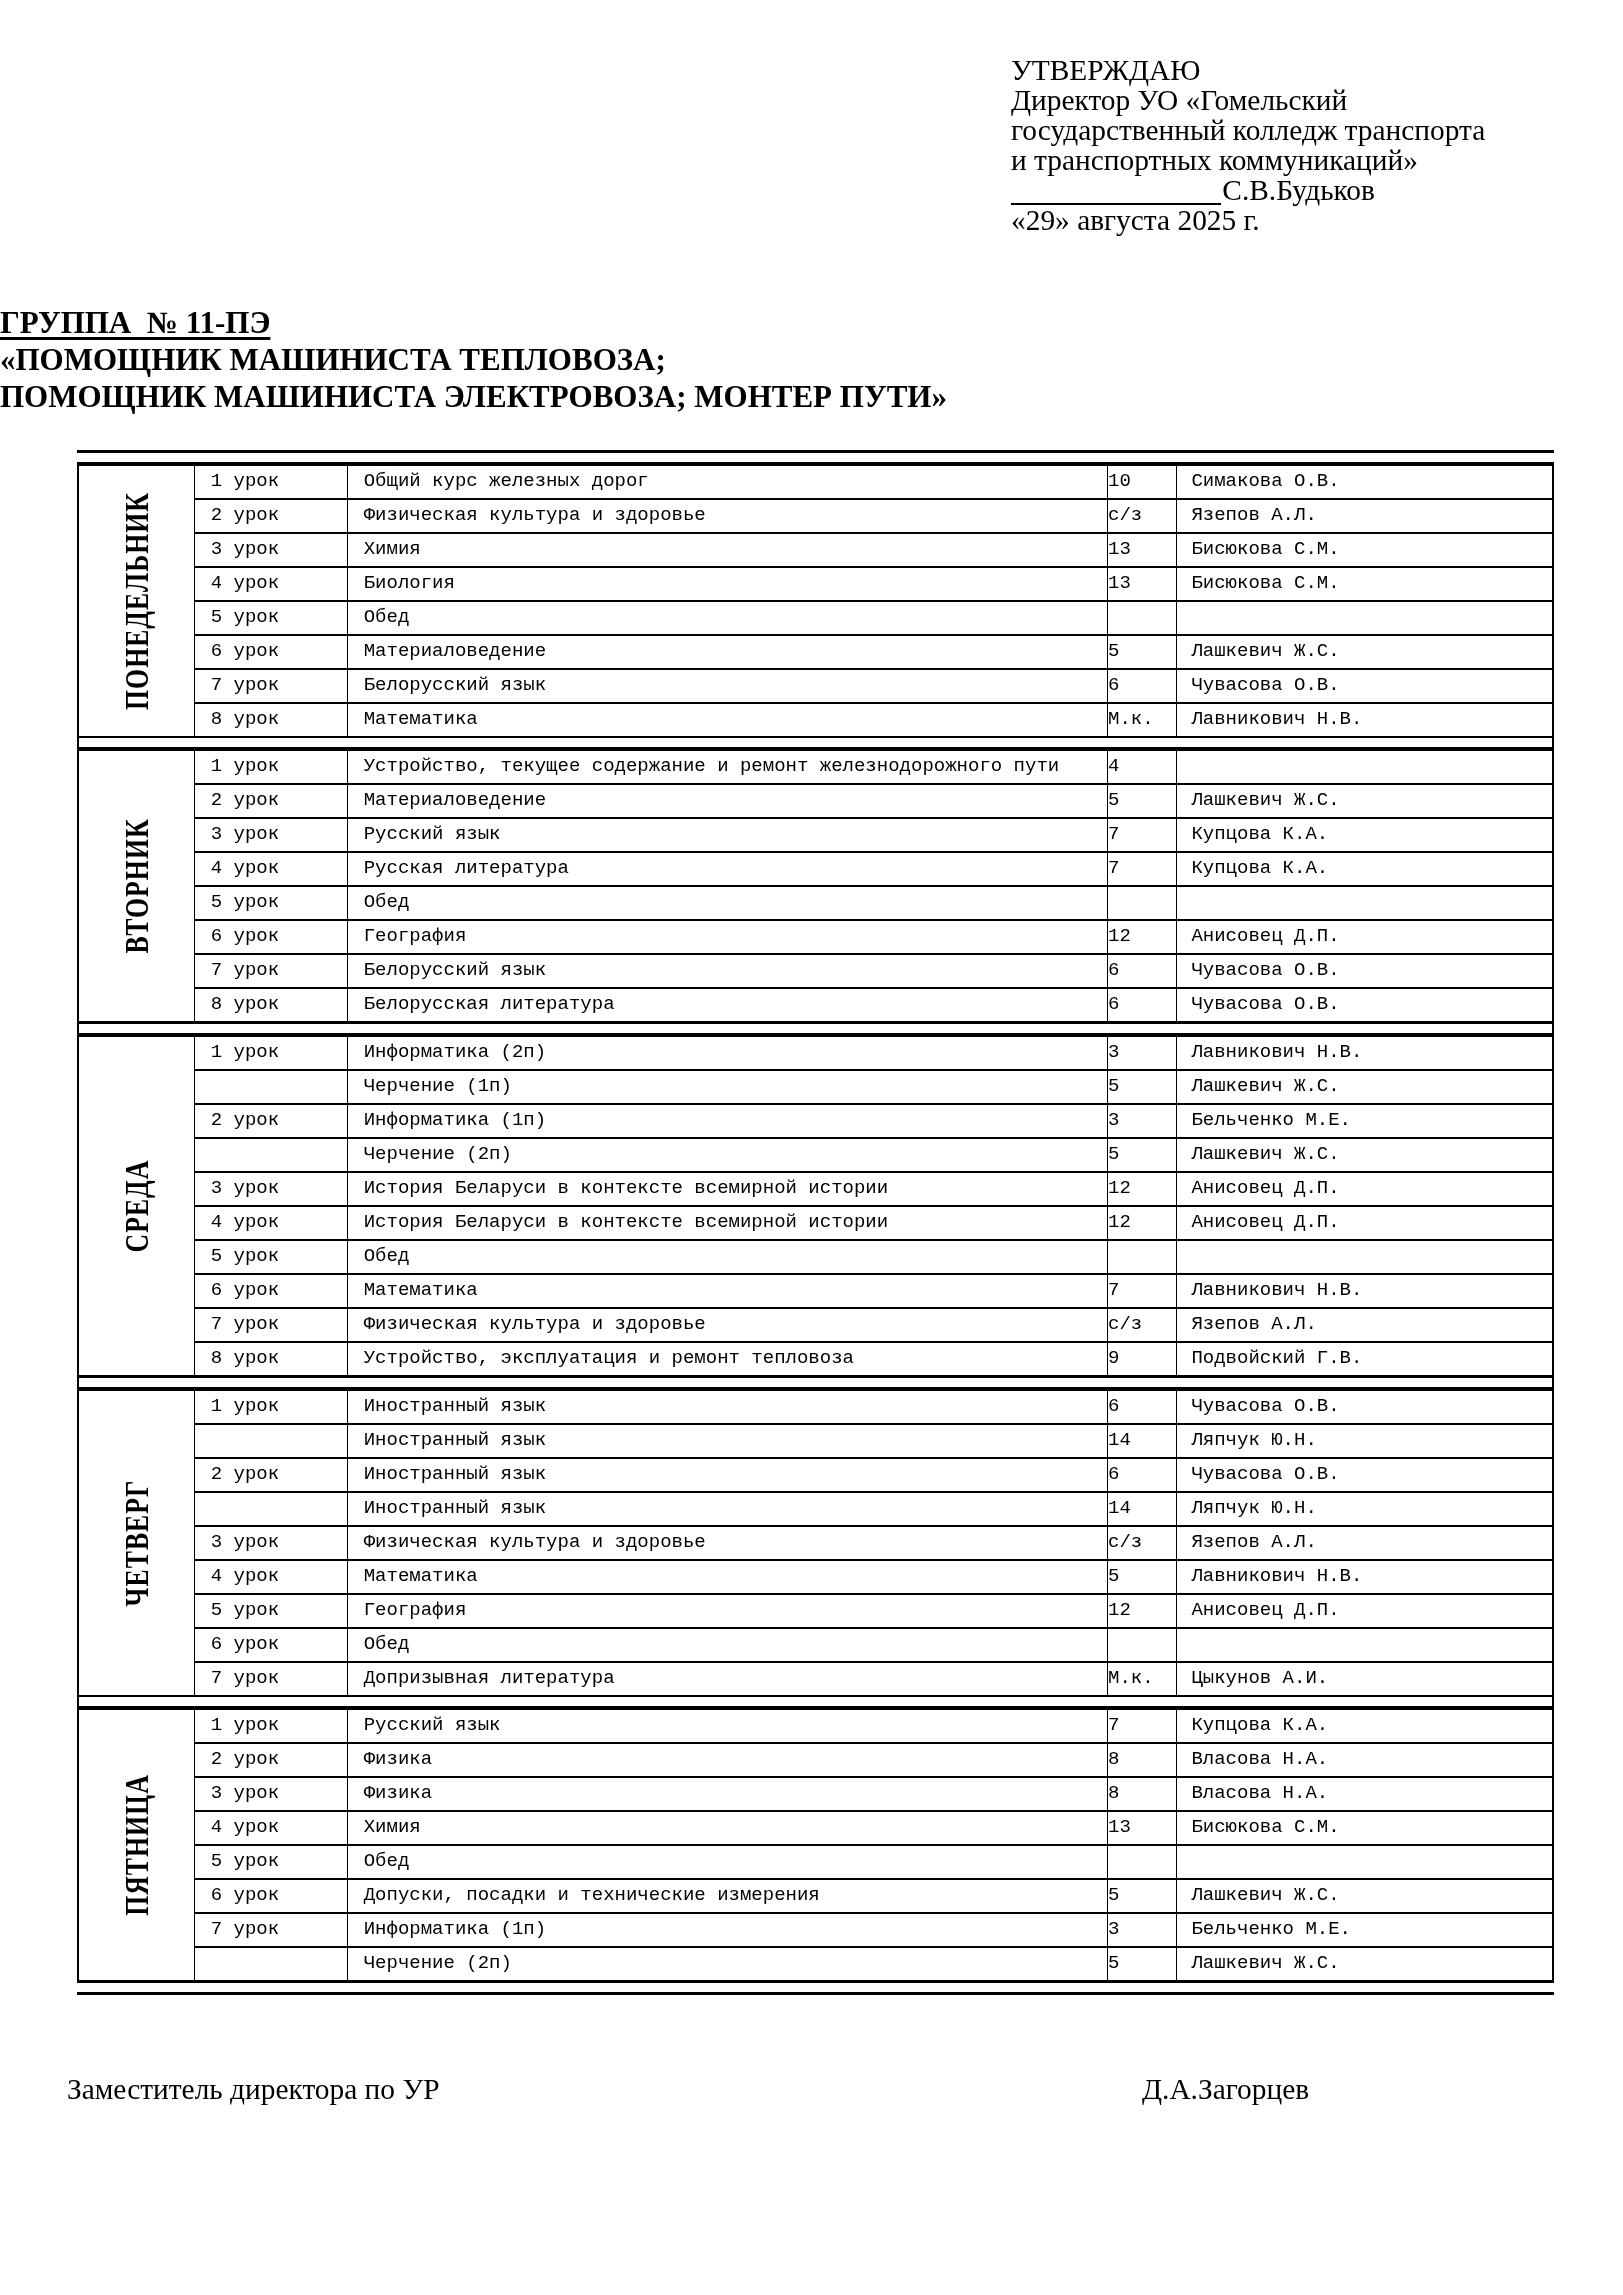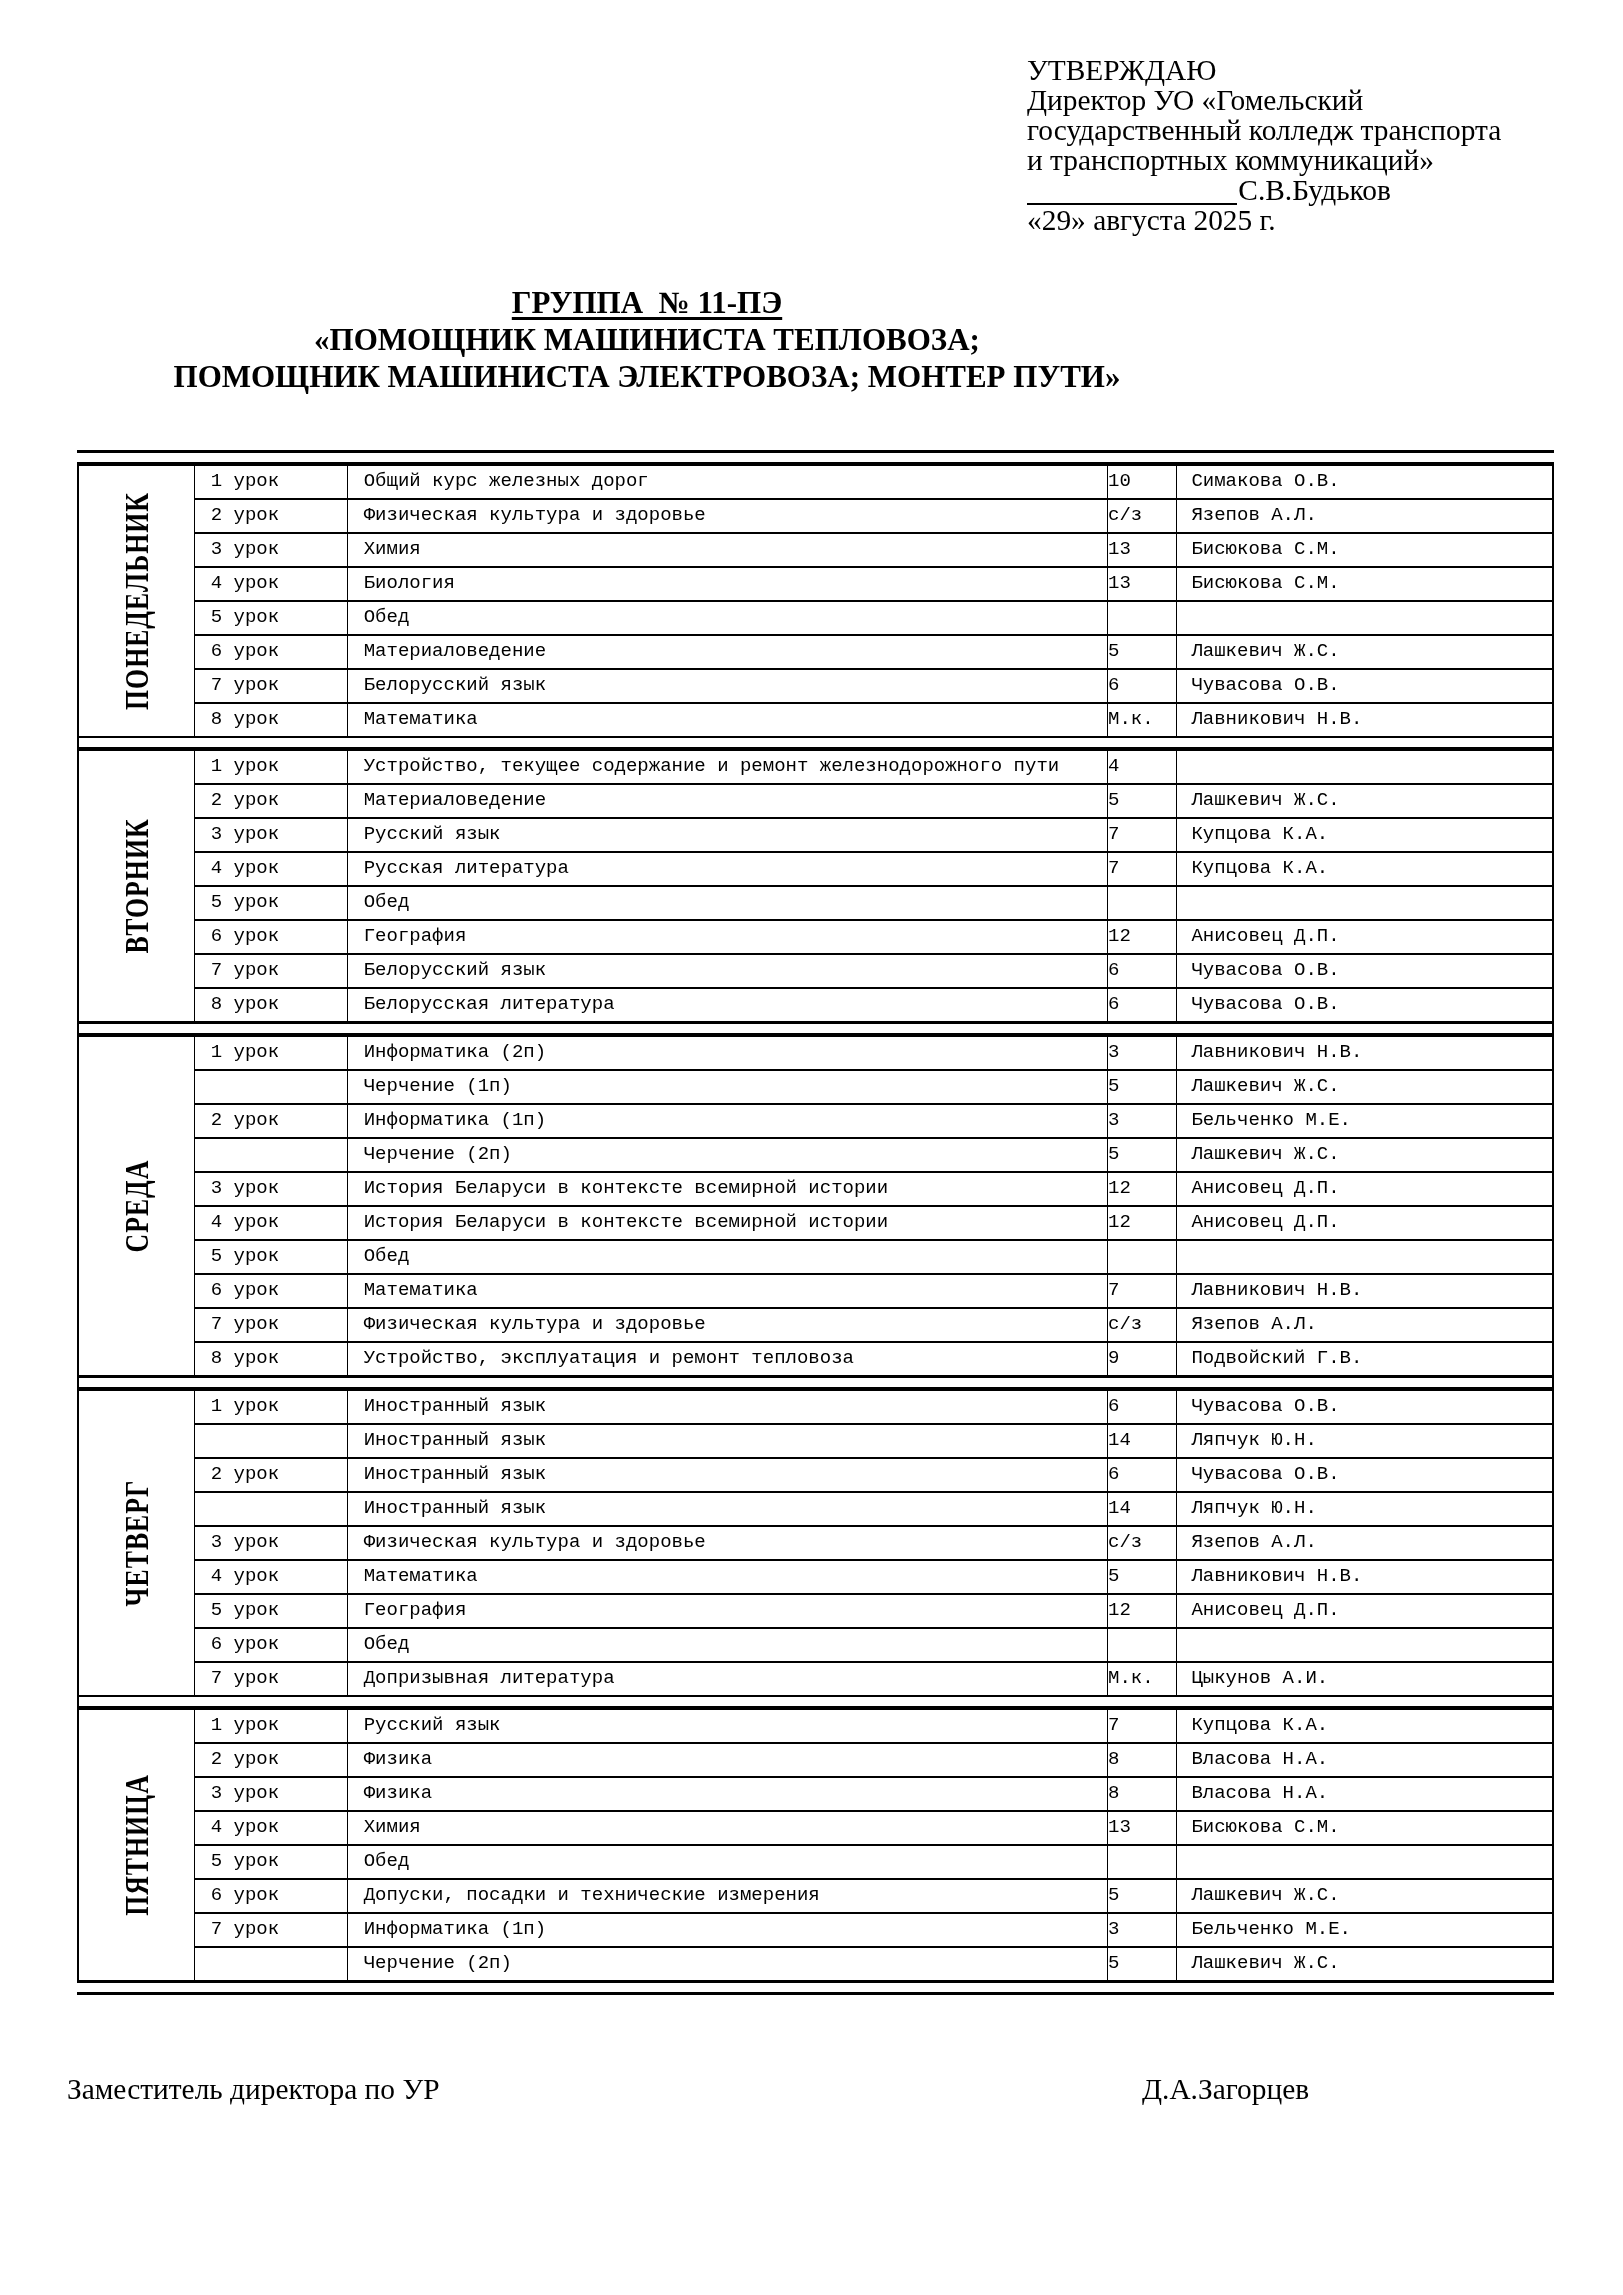--- a/index.html
+++ b/index.html
@@ -1,21 +1,21 @@
 <!DOCTYPE html>
 <html style="font-size:10.5px"><head>
 <meta charset="utf-8">
 <style>
   html, body { margin:0; padding:0; background:#ffffff; }
   body { width:1623px; height:2295px; position:relative; overflow:hidden;
          font-family:"Liberation Serif","DejaVu Serif",serif; color:#000; }
   .approve { position:absolute; left:1011px; top:55px; font-size:29.4px; line-height:30px; }
-  .approve div { white-space:nowrap;margin-left:16px; }
+  .approve div { white-space:nowrap; }
   .approve .sign-line { display:inline-block; width:210px; border-bottom:2px solid #000; height:26px; vertical-align:bottom; margin-right:1.3px; }
-  .title { position:absolute; left:0; width:1294px; top:284px; text-align:center; font-weight:bold; font-size:31px; line-height:37px; }
+  .title { position:absolute; left:0; width:1294px; top:304px; text-align:left; font-weight:bold; font-size:31px; line-height:37px; }
   .title .group { text-decoration:underline; text-decoration-thickness:3.3px; text-underline-offset:3.9px; white-space:pre; }
   .sched { position:absolute; left:77px; top:450px; width:1477px; }
   .rule-thin { height:2.6px; background:#000; }
   .gap { height:9.2px; border-left:2px solid #000; border-right:2px solid #000; }
   .gap.top { border:none; height:9.2px; }
   .rule-thick { height:3.9px; background:#000; }
   .day { display:flex; border-left:2px solid #000; border-right:2px solid #000; }
   .day-label { width:115px; flex:none; border-right:1.3px solid #000; position:relative; }
   .day-label span { position:absolute; left:50%; top:50%; transform:translate(-50%,-50%) rotate(-90deg) scaleX(0.78);
                     font-weight:bold; font-size:33px; letter-spacing:1.3px; white-space:nowrap; }

